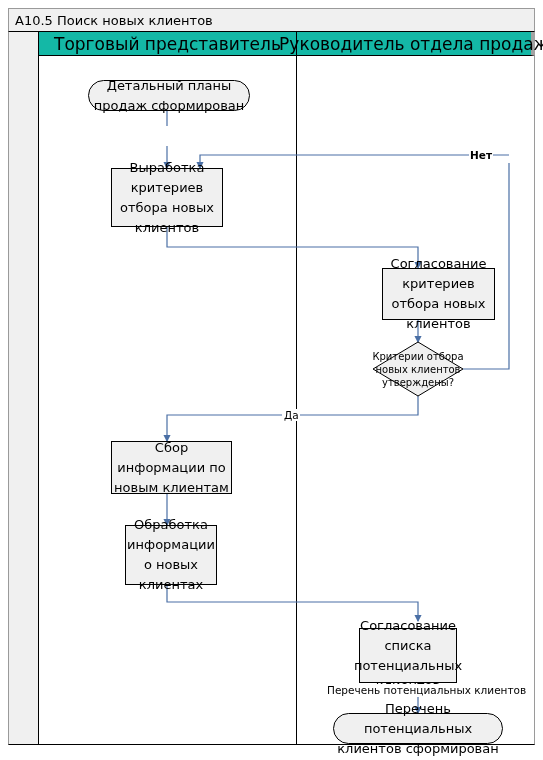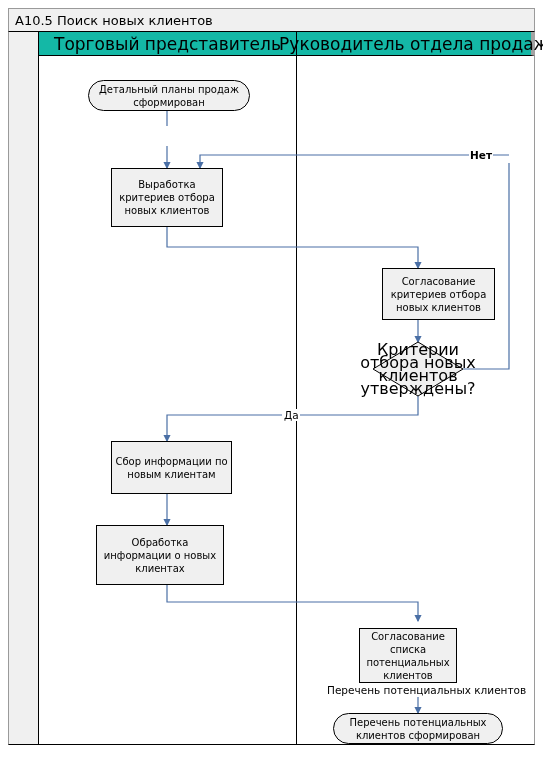--- a/index.html
+++ b/index.html
@@ -93,40 +93,40 @@
   }
 
   
   .node {
     position: absolute;
     box-sizing: border-box;
     display: flex;
     align-items: center;
     justify-content: center;
     text-align: center;
-    font-size: 10px;
-    line-height: 13px;
+    font-size: 13px;
+    line-height: 20px;
     color: #000000;
   }
   .node-process {
     background: #f0f0f0;
     border: 1px solid #000000;
   }
   .node-terminator {
     background: #f0f0f0;
     border: 1px solid #000000;
     border-radius: 18px;
   }
   .node-decision-label {
     position: absolute;
     display: flex;
     align-items: center;
     justify-content: center;
     text-align: center;
-    font-size: 16px;
+    font-size: 10px;
     line-height: 13px;
     color: #000000;
     pointer-events: none;
   }
 
   
   .edge-label {
     position: absolute;
     font-size: 10.5px;
     line-height: 13px;
@@ -217,21 +217,21 @@
   </div>
 
   <div class="branch-label" style="left:469px; top:149px;font-weight:bold;">Нет</div>
 
   <div class="branch-label" style="left:283px; top:409px;">Да</div>
 
   <div class="node node-process" style="left:111px; top:441px; width:121px; height:53px;">
     <span>Сбор информации по новым клиентам</span>
   </div>
 
-  <div class="node node-process" style="left:96px; top:525px; width:128px; height:60px;align-items:center;">
+  <div class="node node-process" style="left:125px; top:525px; width:92px; height:60px;align-items:center;">
     <span>Обработка информации о новых клиентах</span>
   </div>
 
   <div class="node node-process" style="left:359px; top:628px; width:98px; height:55px;">
     <span>Согласование списка потенциальных клиентов</span>
   </div>
 
   <div class="edge-label" style="left:325px; top:684px; width:186px;">Перечень потенциальных клиентов</div>
 
   <div class="node node-terminator" style="left:333px; top:713px; width:170px; height:31px;">

